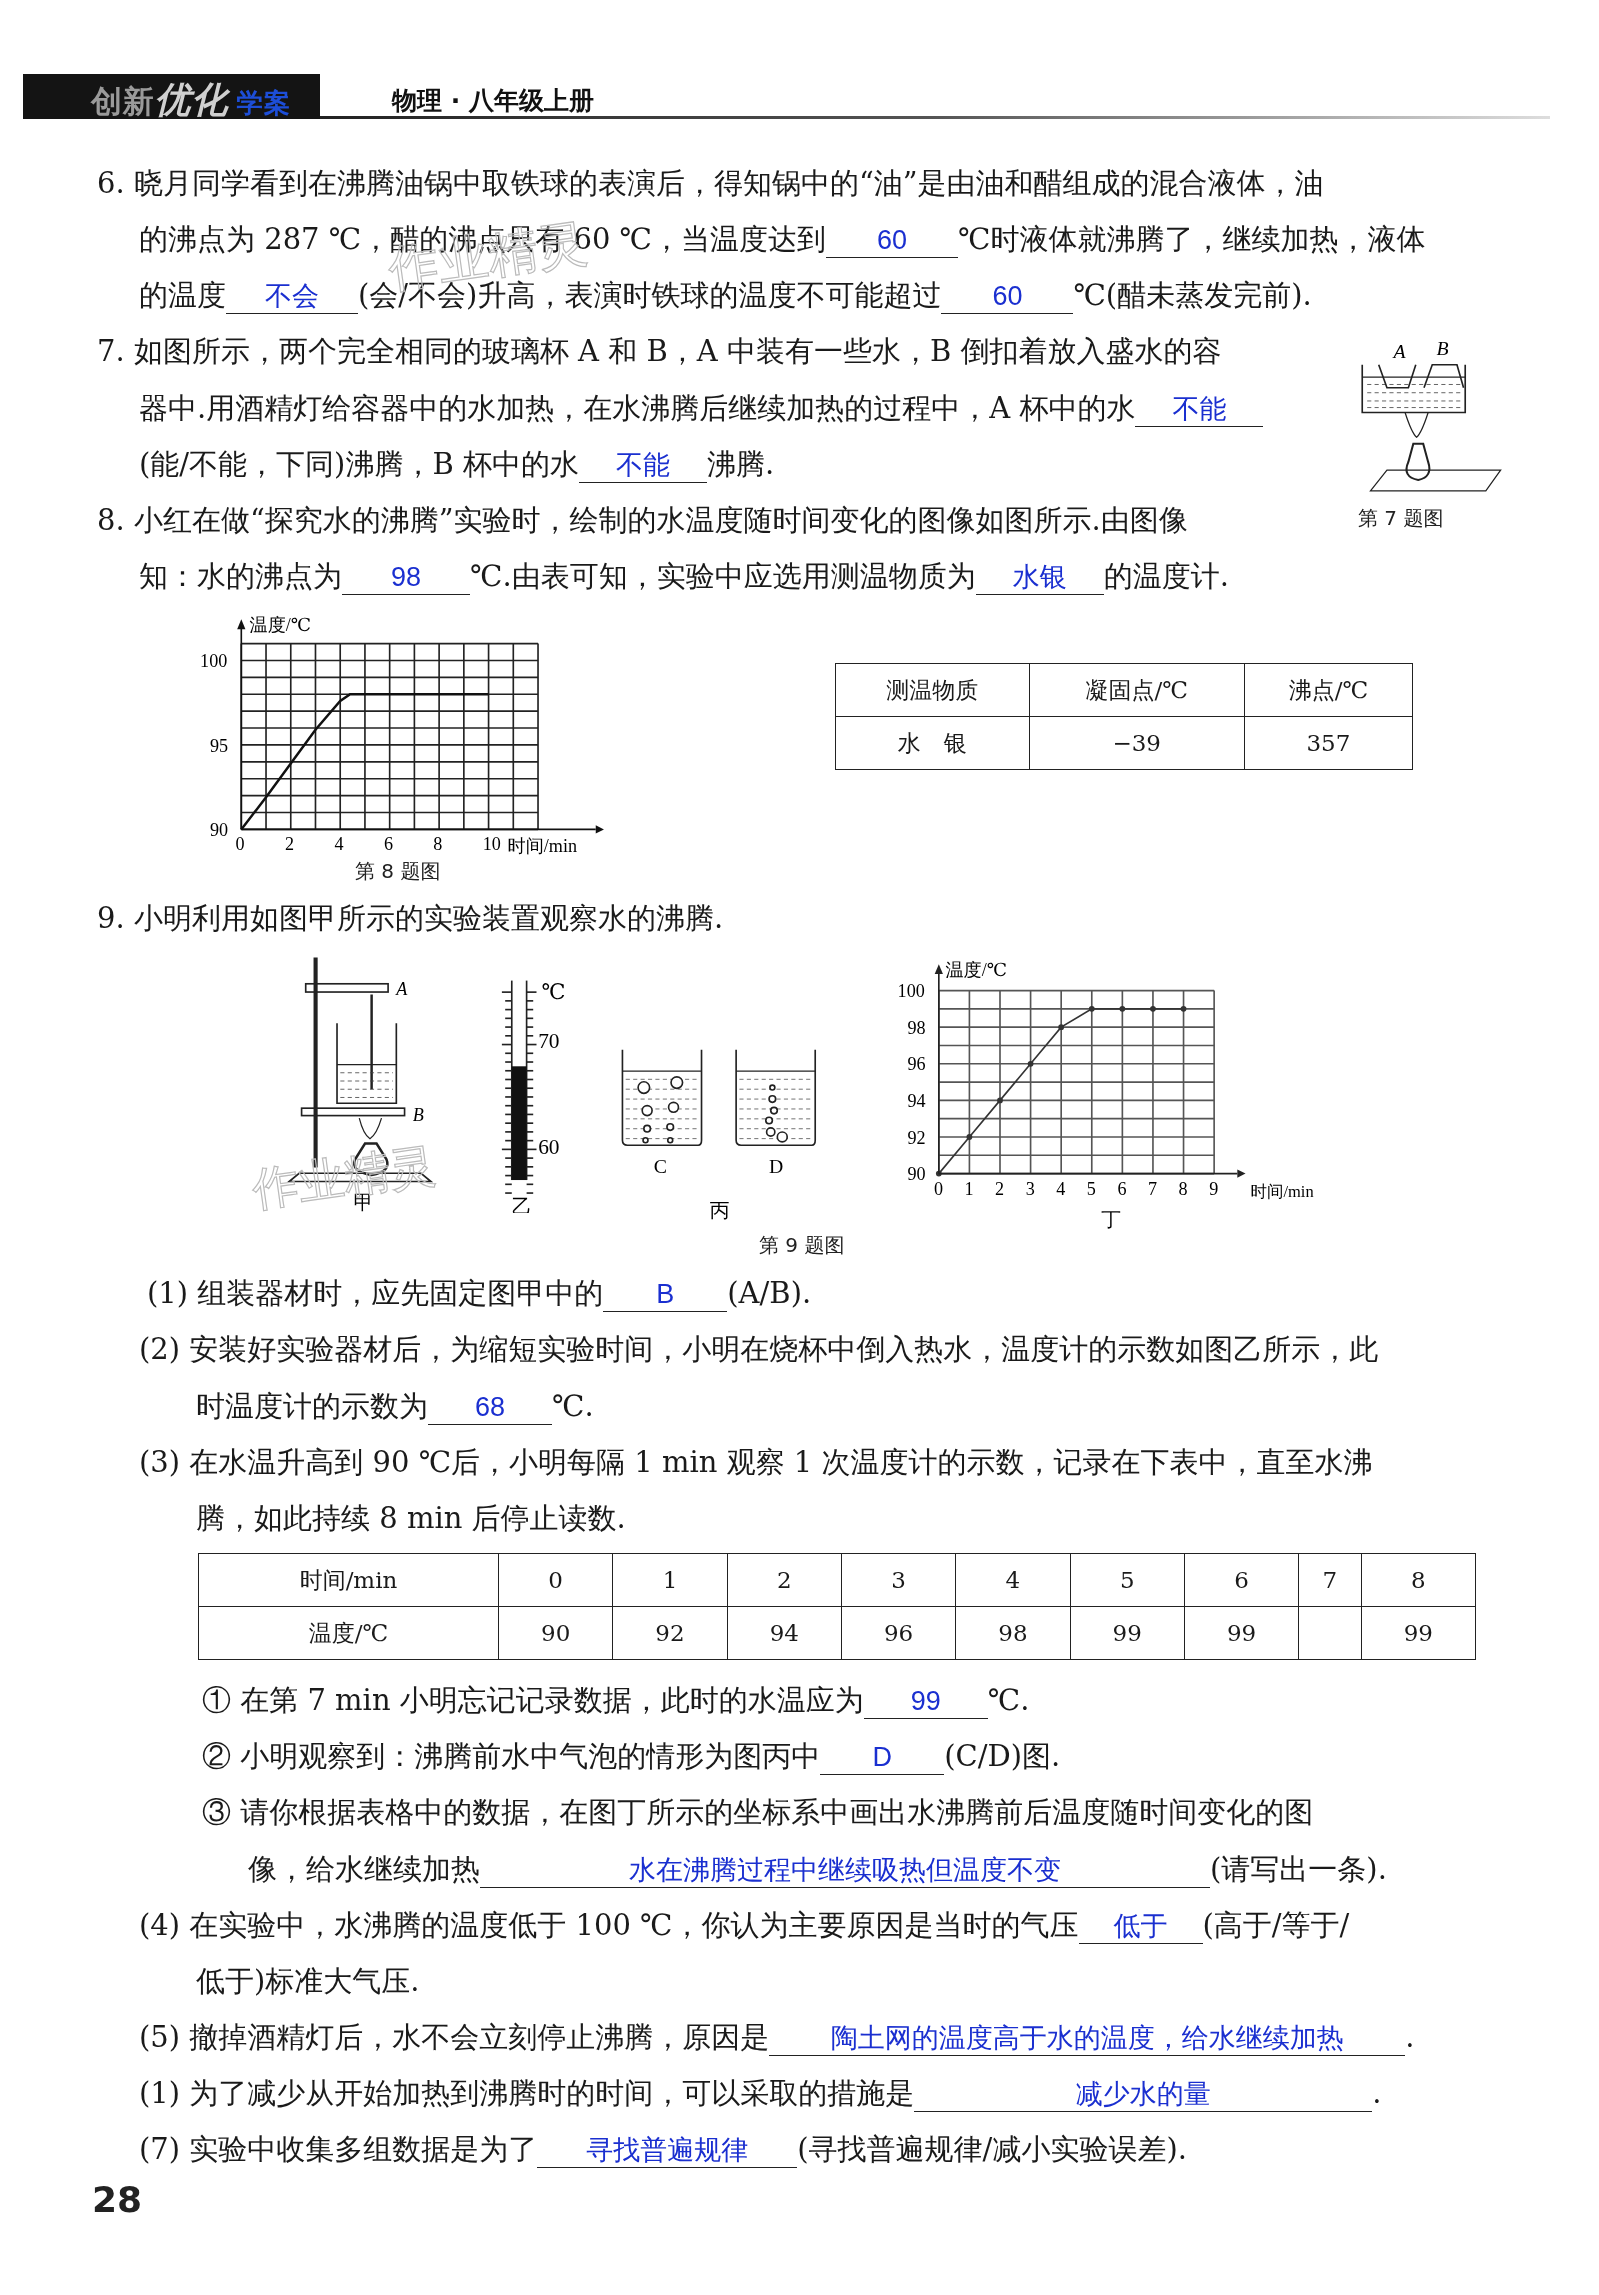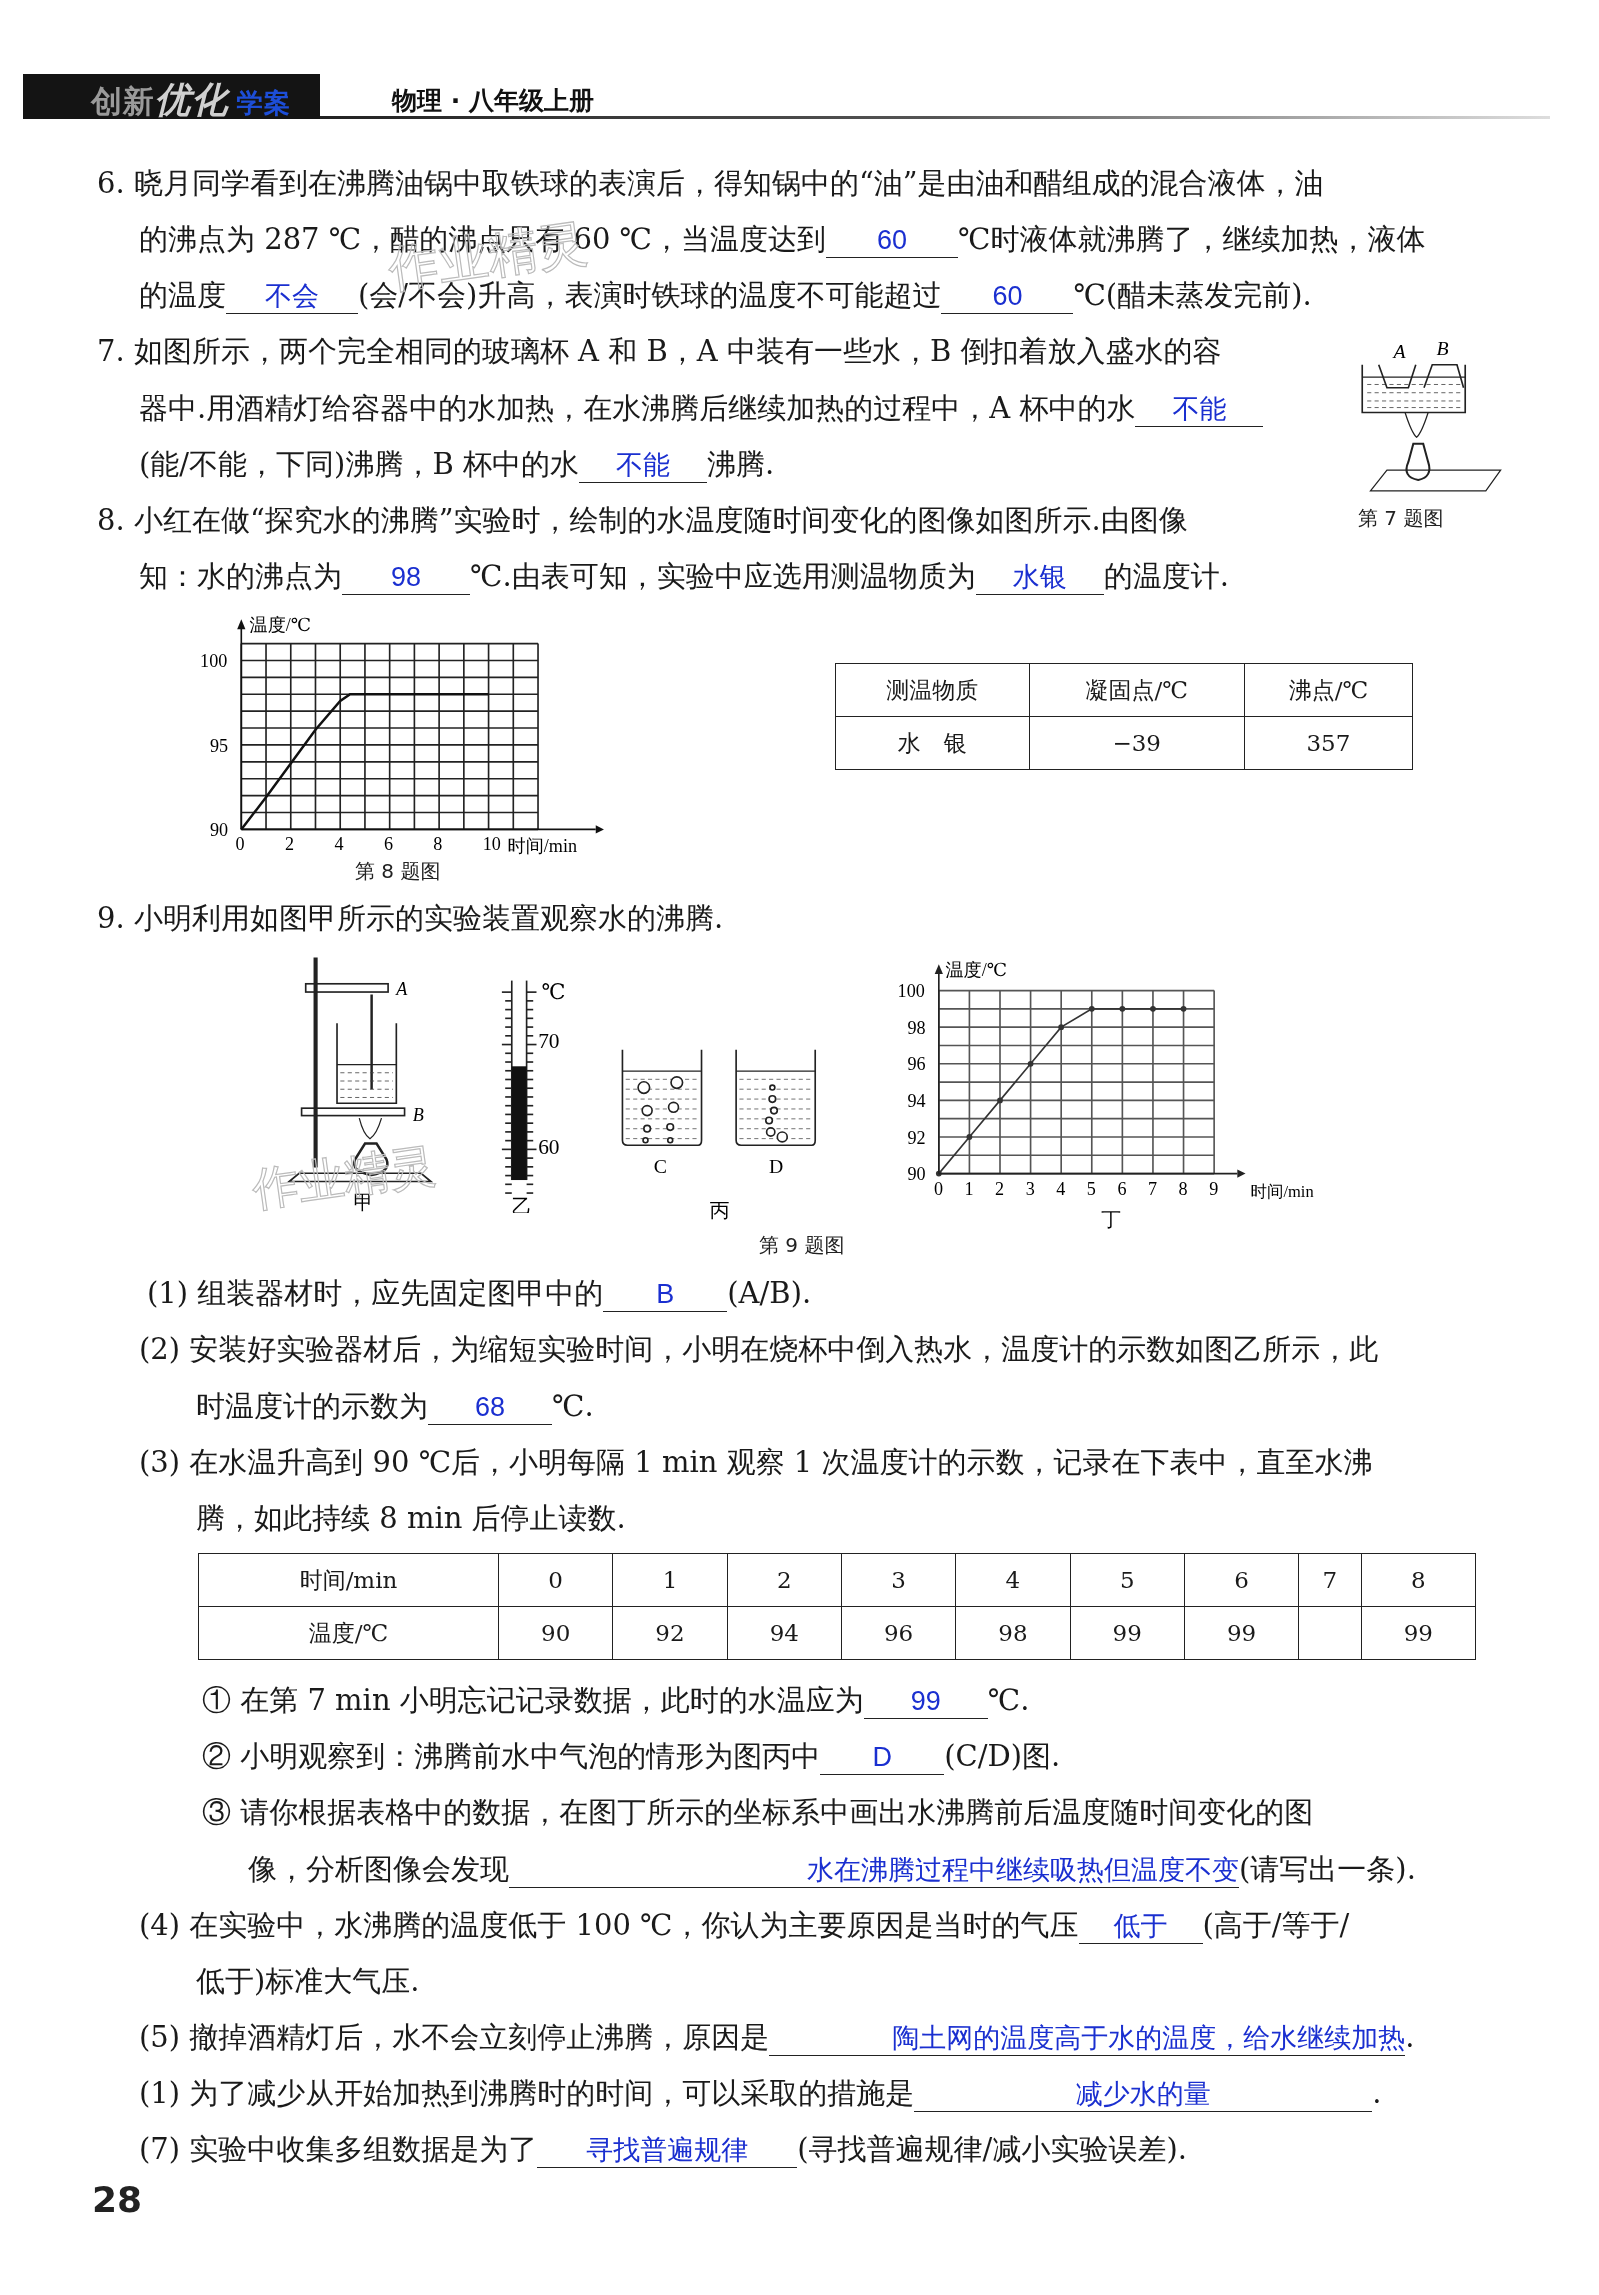--- a/index.html
+++ b/index.html
@@ -10,21 +10,21 @@
   .hdr-black{left:23px;top:74px;width:297px;height:45px;background:#141414;}
   .hdr-brand{left:91px;top:76px;font-family:"DejaVu Sans","Liberation Sans",sans-serif;font-weight:bold;font-size:31px;color:#9a9a9a;letter-spacing:0.8px;white-space:nowrap;}
   .hdr-brand .ital{font-style:italic;color:#d0d0d0;font-size:36px;}
   .hdr-brand .xa{color:#1d4ed8;font-size:26.4px;margin-left:8.3px;}
   .hdr-sub{left:392px;top:84px;font-family:"DejaVu Sans","Liberation Sans",sans-serif;font-weight:bold;font-size:25px;color:#111;}
   .hdr-rule{left:320px;top:116px;width:1230px;height:3.3px;background:linear-gradient(90deg,#222 0%,#555 50%,#ddd 100%);}
   
   .line{position:absolute;font-size:29px;line-height:36px;white-space:nowrap;}
   .blank{display:inline-block;border-bottom:1.7px solid #222;text-align:center;color:#1a2fd0;
          font-family:"Liberation Sans","DejaVu Sans",sans-serif;font-size:27px;line-height:33px;vertical-align:baseline;}
-  .blank.left{text-align:right;}
+  .blank.left{text-align:center;}
   .cap{position:absolute;font-family:"DejaVu Sans","Liberation Sans",sans-serif;font-size:20px;color:#222;}
   table.t{position:absolute;border-collapse:collapse;font-size:23px;}
   table.t td{border:1.7px solid #222;text-align:center;}
   .pagenum{left:92px;top:2179px;font-family:"DejaVu Sans","Liberation Sans",sans-serif;font-weight:bold;font-size:36px;color:#222;}
   .wm{font-family:"DejaVu Sans",sans-serif;color:transparent;-webkit-text-stroke:1.2px #bbb;font-size:50px;position:absolute;transform:rotate(-8deg);}
   svg text{font-family:"Liberation Serif","DejaVu Serif",serif;}
 </style>
 </head>
 <body>
 
@@ -378,21 +378,21 @@
   </table>
 
 <div class="line" style="left:202px;top:1682px;">
   <span>① 在第 7 min 小明忘记记录数据，此时的水温应为</span><span class="blank" style="width:124px">99</span><span>℃.</span>
 </div>
 <div class="line" style="left:202px;top:1738px;">
   <span>② 小明观察到：沸腾前水中气泡的情形为图丙中</span><span class="blank" style="width:124px">D</span><span>(C/D)图.</span>
 </div>
 <div class="line" style="left:202px;top:1794px;">③ 请你根据表格中的数据，在图丁所示的坐标系中画出水沸腾前后温度随时间变化的图</div>
 <div class="line" style="left:248px;top:1851px;">
-  <span>像，分析图像会发现</span><span class="blank left" style="width:730px">水在沸腾过程中继续吸热但温度不变</span><span>(请写出一条).</span>
+  <span>像，给水继续加热</span><span class="blank left" style="width:730px">水在沸腾过程中继续吸热但温度不变</span><span>(请写出一条).</span>
 </div>
 <div class="line" style="left:139px;top:1907px;">
   <span>(4) 在实验中，水沸腾的温度低于 100 ℃，你认为主要原因是当时的气压</span><span class="blank" style="width:124px">低于</span><span>(高于/等于/</span>
 </div>
 <div class="line" style="left:196px;top:1963px;">低于)标准大气压.</div>
 <div class="line" style="left:139px;top:2019px;">
   <span>(5) 撤掉酒精灯后，水不会立刻停止沸腾，原因是</span><span class="blank left" style="width:636px">陶土网的温度高于水的温度，给水继续加热</span><span>.</span>
 </div>
 <div class="line" style="left:139px;top:2075px;">
   <span>(1) 为了减少从开始加热到沸腾时的时间，可以采取的措施是</span><span class="blank" style="width:458px">减少水的量</span><span>.</span>

